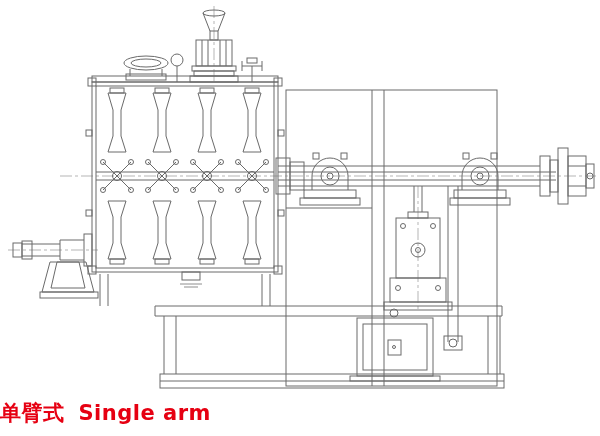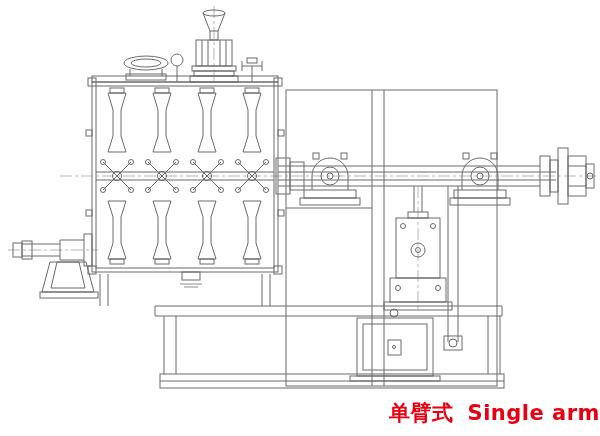--- a/index.html
+++ b/index.html
@@ -6,21 +6,21 @@
   body{
     width:600px;height:436px;position:relative;background:#ffffff;
     font-family:"DejaVu Sans","Liberation Sans",sans-serif;
     --line-color:#6a6a6a;--caption-color:#e60012;
   }
   #drawing{position:absolute;left:0;top:0;}
   #drawing *{stroke:var(--line-color);fill:none;stroke-width:1;}
   #drawing .cl{stroke:#b5b5b5;stroke-dasharray:12 3 3 3;}
   #drawing .thin{stroke-width:0.75;}
   .caption{
-    position:absolute;left:0;right:0;top:399px;text-align:right;
+    position:absolute;left:0;right:0;top:399px;text-align:left;
     color:var(--caption-color);font-weight:bold;font-size:21px;
     letter-spacing:0.5px;
   }
   .caption .gap{display:inline-block;width:14px;}
 </style>
 </head>
 <body style="--line-color: #6a6a6a; --caption-color: #e60012;">
 
 <svg id="drawing" width="600" height="436" viewBox="0 0 600 436">
 

